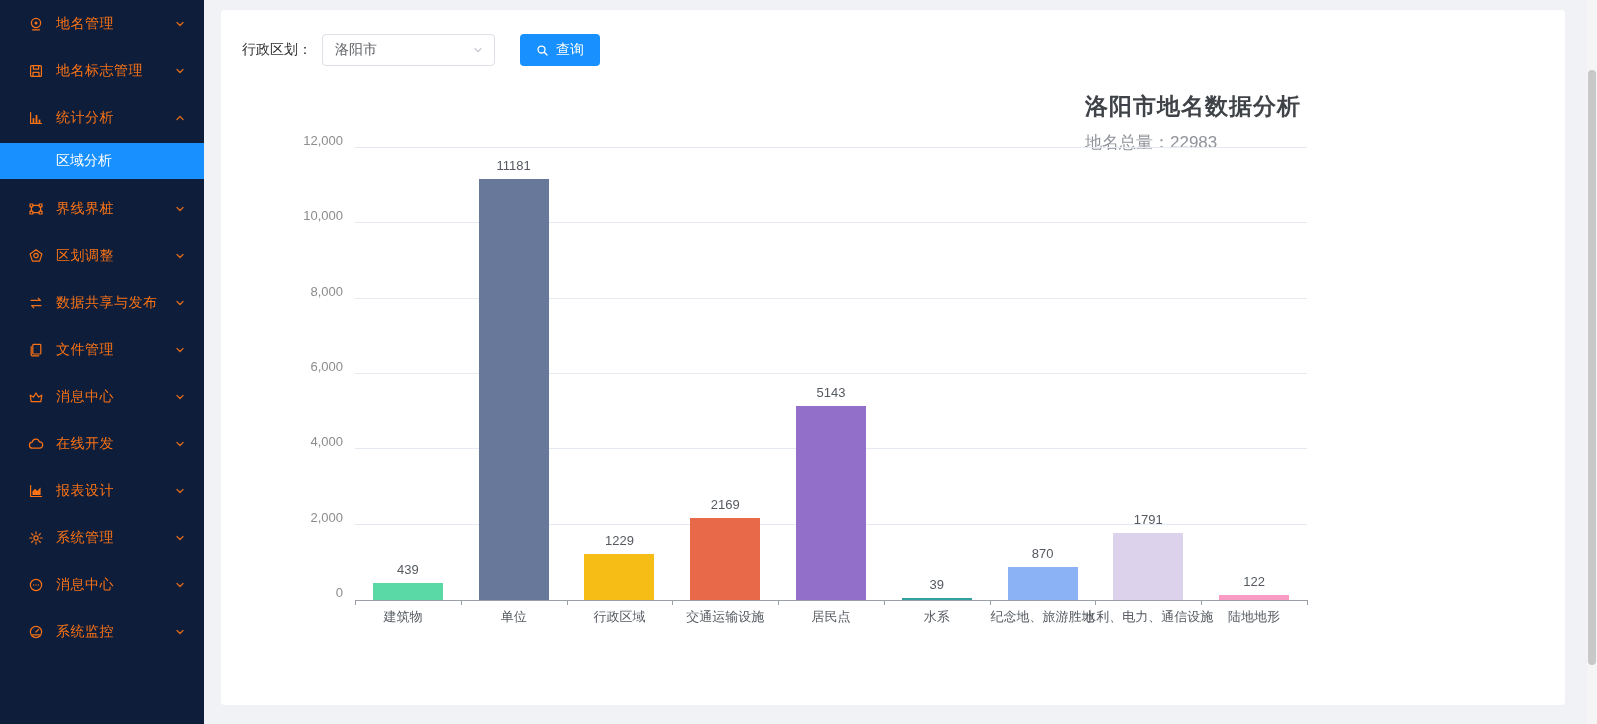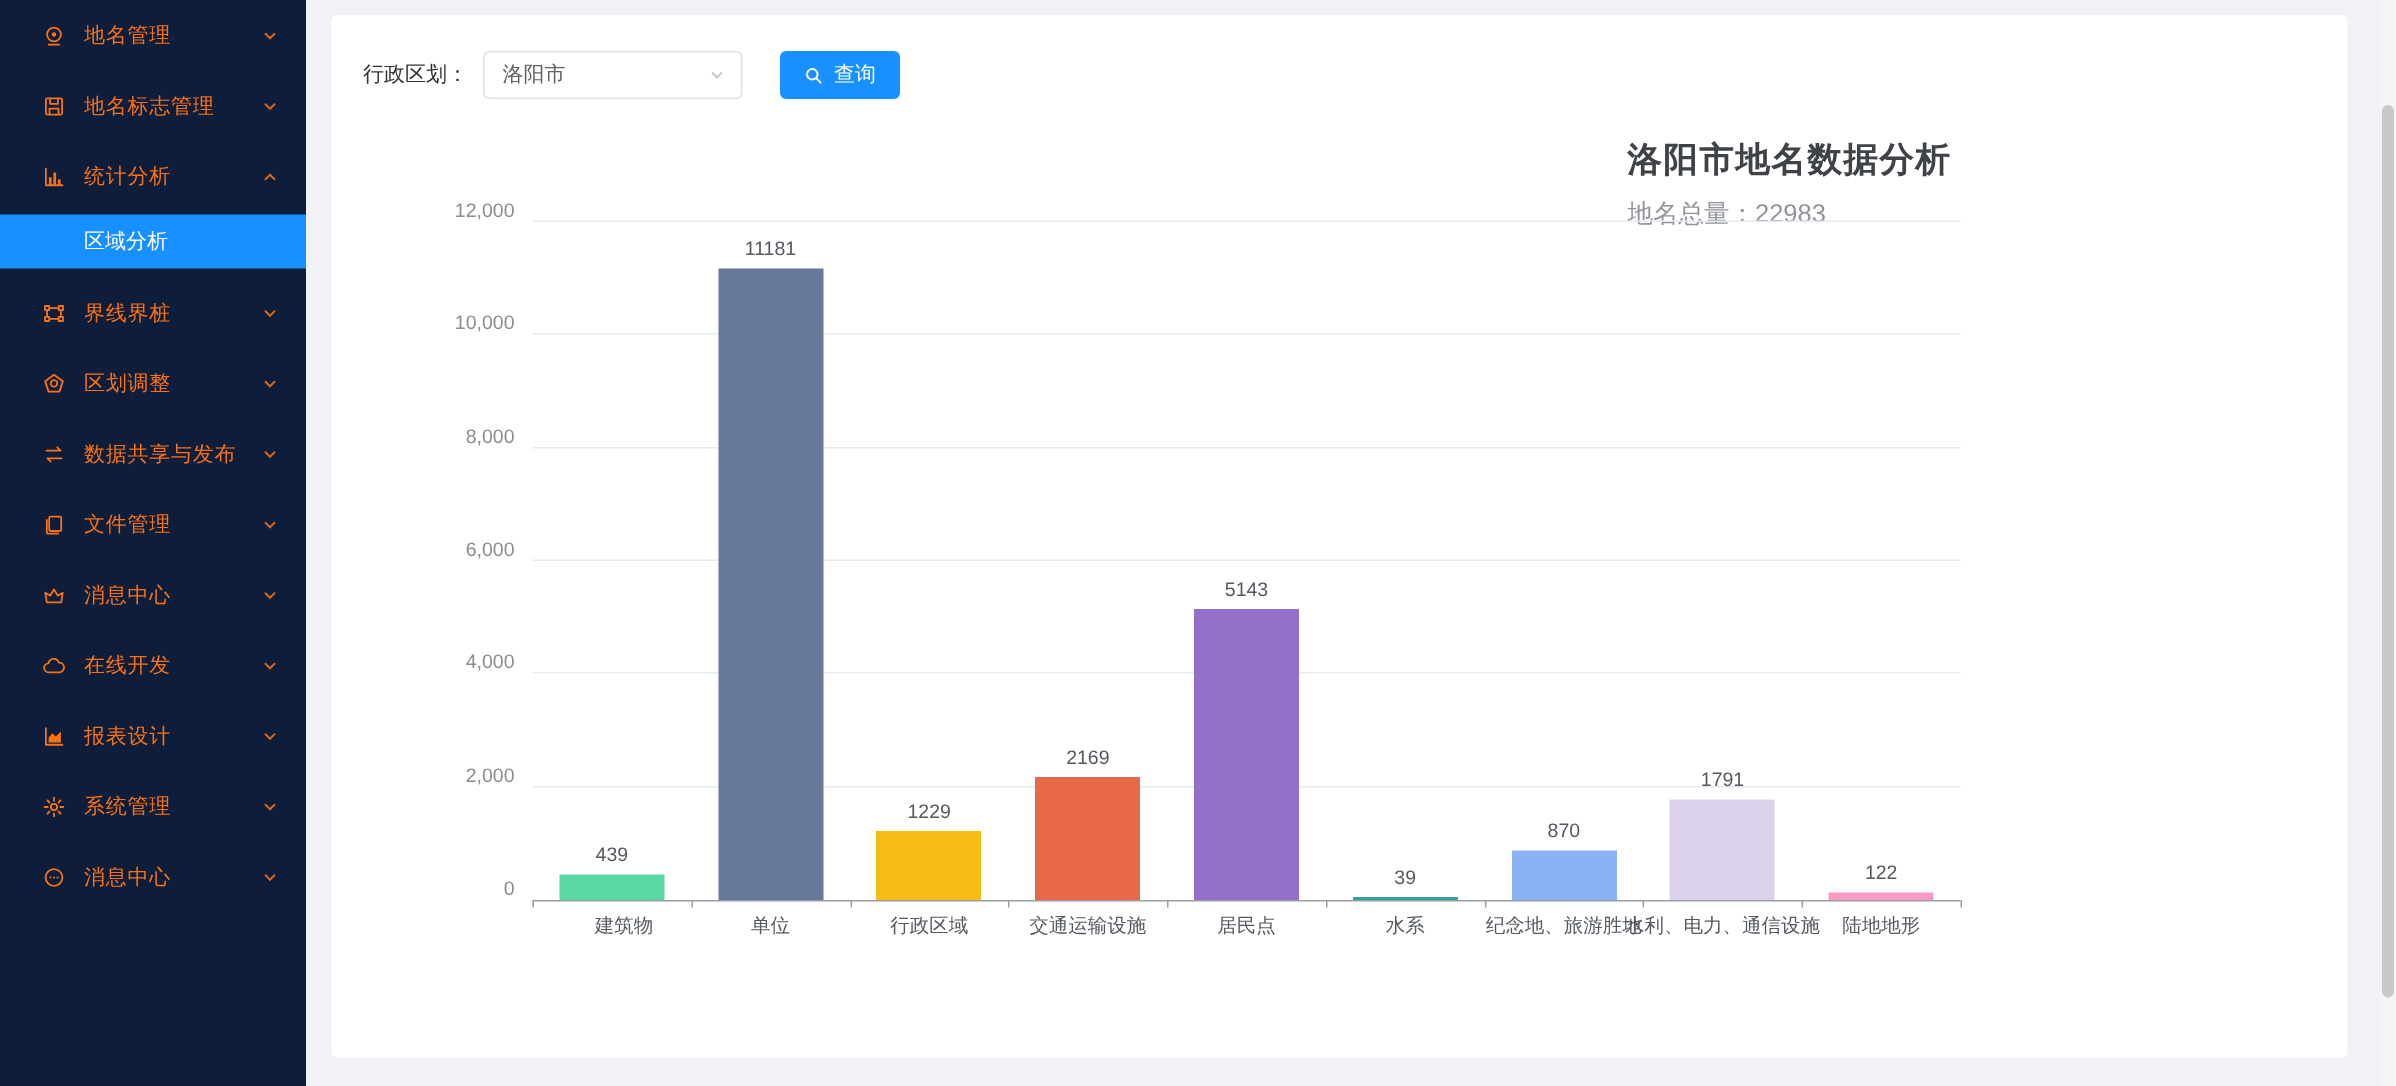--- a/index.html
+++ b/index.html
@@ -247,20 +247,35 @@
       <div class="menu-item">
         <span class="mi-icon">
           <svg viewBox="0 0 16 16" fill="none" stroke="currentColor" stroke-width="1.2" stroke-linecap="round" stroke-linejoin="round">
             <circle cx="8" cy="8" r="5.6"></circle>
             <circle cx="5.6" cy="8" r="0.7" fill="currentColor" stroke="none"></circle>
             <circle cx="8" cy="8" r="0.7" fill="currentColor" stroke="none"></circle>
             <circle cx="10.4" cy="8" r="0.7" fill="currentColor" stroke="none"></circle>
           </svg>
         </span>
         <span class="mi-label">消息中心</span>
+        <span class="mi-chevron">
+          <svg viewBox="0 0 16 16" fill="none" stroke="currentColor" stroke-width="1.8" stroke-linecap="round">
+            <path d="M4 6l4 4 4-4"></path>
+          </svg>
+        </span>
+      </div>
+      <div class="menu-item">
+        <span class="mi-icon">
+          <svg viewBox="0 0 16 16" fill="none" stroke="currentColor" stroke-width="1.2" stroke-linecap="round" stroke-linejoin="round">
+            <circle cx="8" cy="8" r="5.6"></circle>
+            <path d="M8 8l2.6-2.6"></path>
+            <path d="M4.4 10.8h7.2"></path>
+          </svg>
+        </span>
+        <span class="mi-label">系统监控</span>
         <span class="mi-chevron">
           <svg viewBox="0 0 16 16" fill="none" stroke="currentColor" stroke-width="1.8" stroke-linecap="round">
             <path d="M4 6l4 4 4-4"></path>
           </svg>
         </span>
       </div>
     </aside>
 
   <div class="main">
     <div class="card">
@@ -311,21 +326,21 @@
           <div class="x-tick" style="left: 211.556px;"></div>
           <div class="x-tick" style="left: 317.333px;"></div>
           <div class="x-tick" style="left: 423.111px;"></div>
           <div class="x-tick" style="left: 528.889px;"></div>
           <div class="x-tick" style="left: 634.667px;"></div>
           <div class="x-tick" style="left: 740.444px;"></div>
           <div class="x-tick" style="left: 846.222px;"></div>
           <div class="x-tick" style="left: 952px;"></div>
           <div class="bar" style="left: 17.8889px; width: 70px; height: 16.5357px; background: rgb(90, 216, 166);"></div>
           <div class="bar-value" style="left: 52.8889px; bottom: 22.5357px;">439</div>
-          <div class="x-label" style="left: 61px;">建筑物</div>
+          <div class="x-label" style="left: 48px;">建筑物</div>
           <div class="bar" style="left: 123.667px; width: 70px; height: 421.151px; background: rgb(103, 120, 155);"></div>
           <div class="bar-value" style="left: 158.667px; bottom: 427.151px;">11181</div>
           <div class="x-label" style="left: 158.667px;">单位</div>
           <div class="bar" style="left: 229.444px; width: 70px; height: 46.2923px; background: rgb(246, 189, 22);"></div>
           <div class="bar-value" style="left: 264.444px; bottom: 52.2923px;">1229</div>
           <div class="x-label" style="left: 264.444px;">行政区域</div>
           <div class="bar" style="left: 335.222px; width: 70px; height: 81.699px; background: rgb(232, 104, 74);"></div>
           <div class="bar-value" style="left: 370.222px; bottom: 87.699px;">2169</div>
           <div class="x-label" style="left: 370.222px;">交通运输设施</div>
           <div class="bar" style="left: 441px; width: 70px; height: 193.72px; background: rgb(146, 112, 202);"></div>

